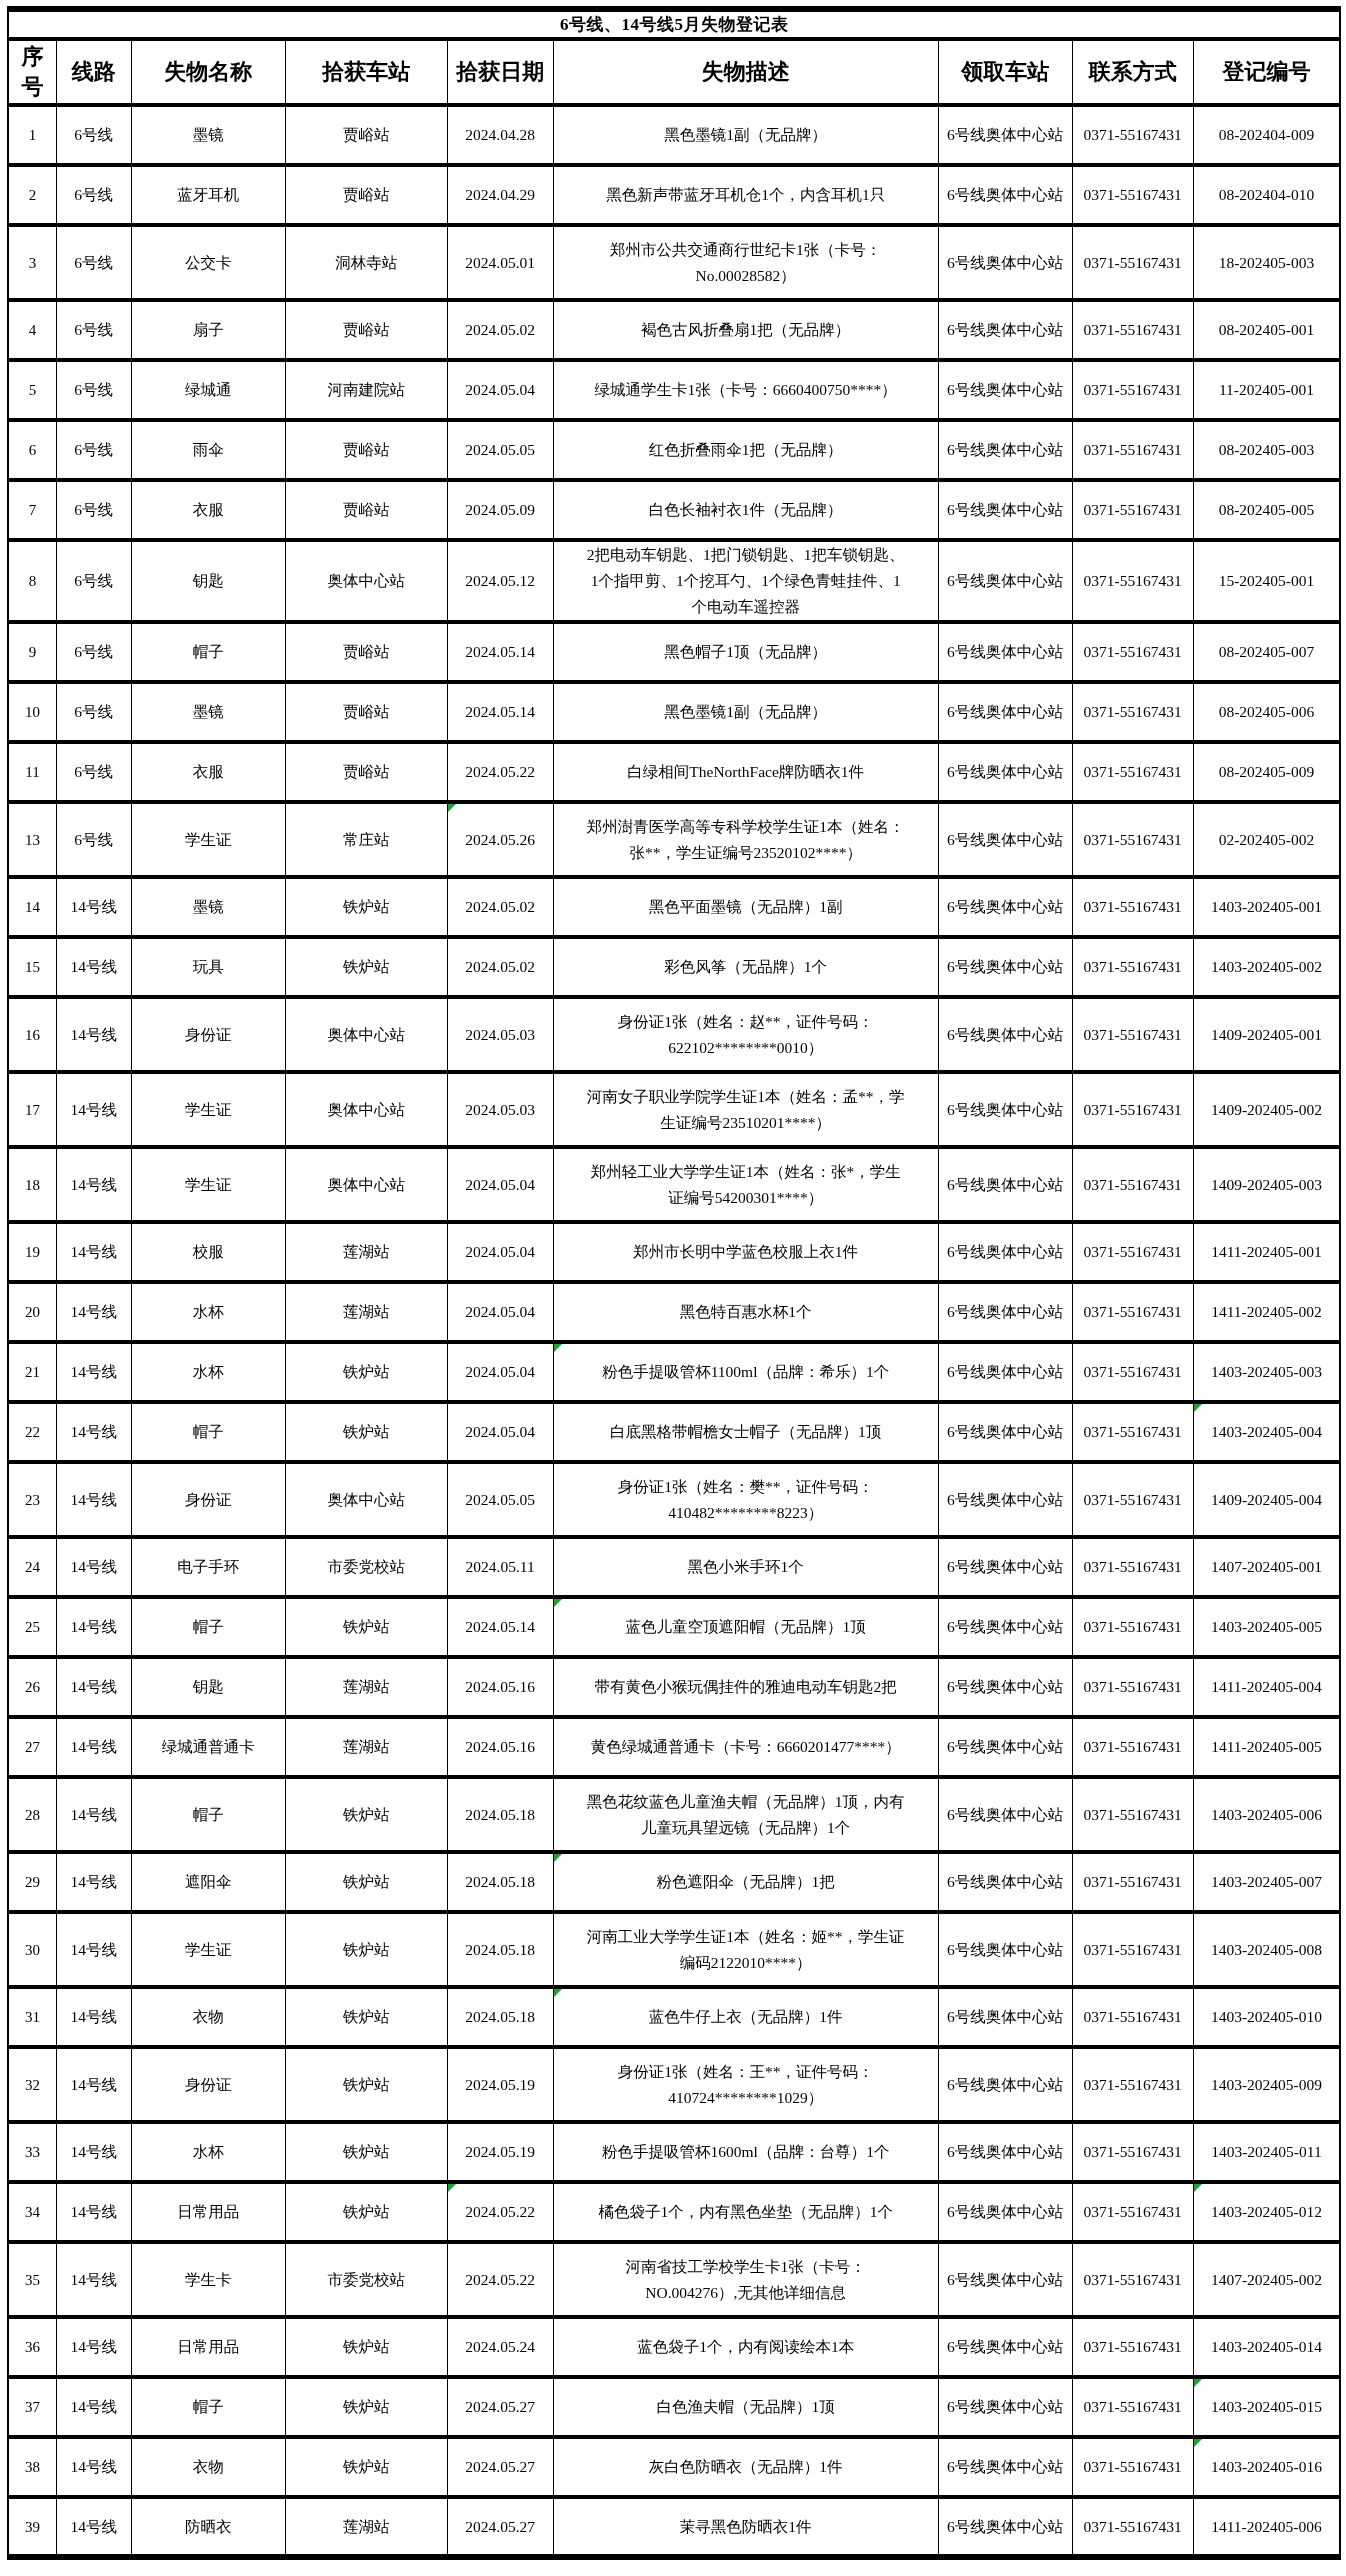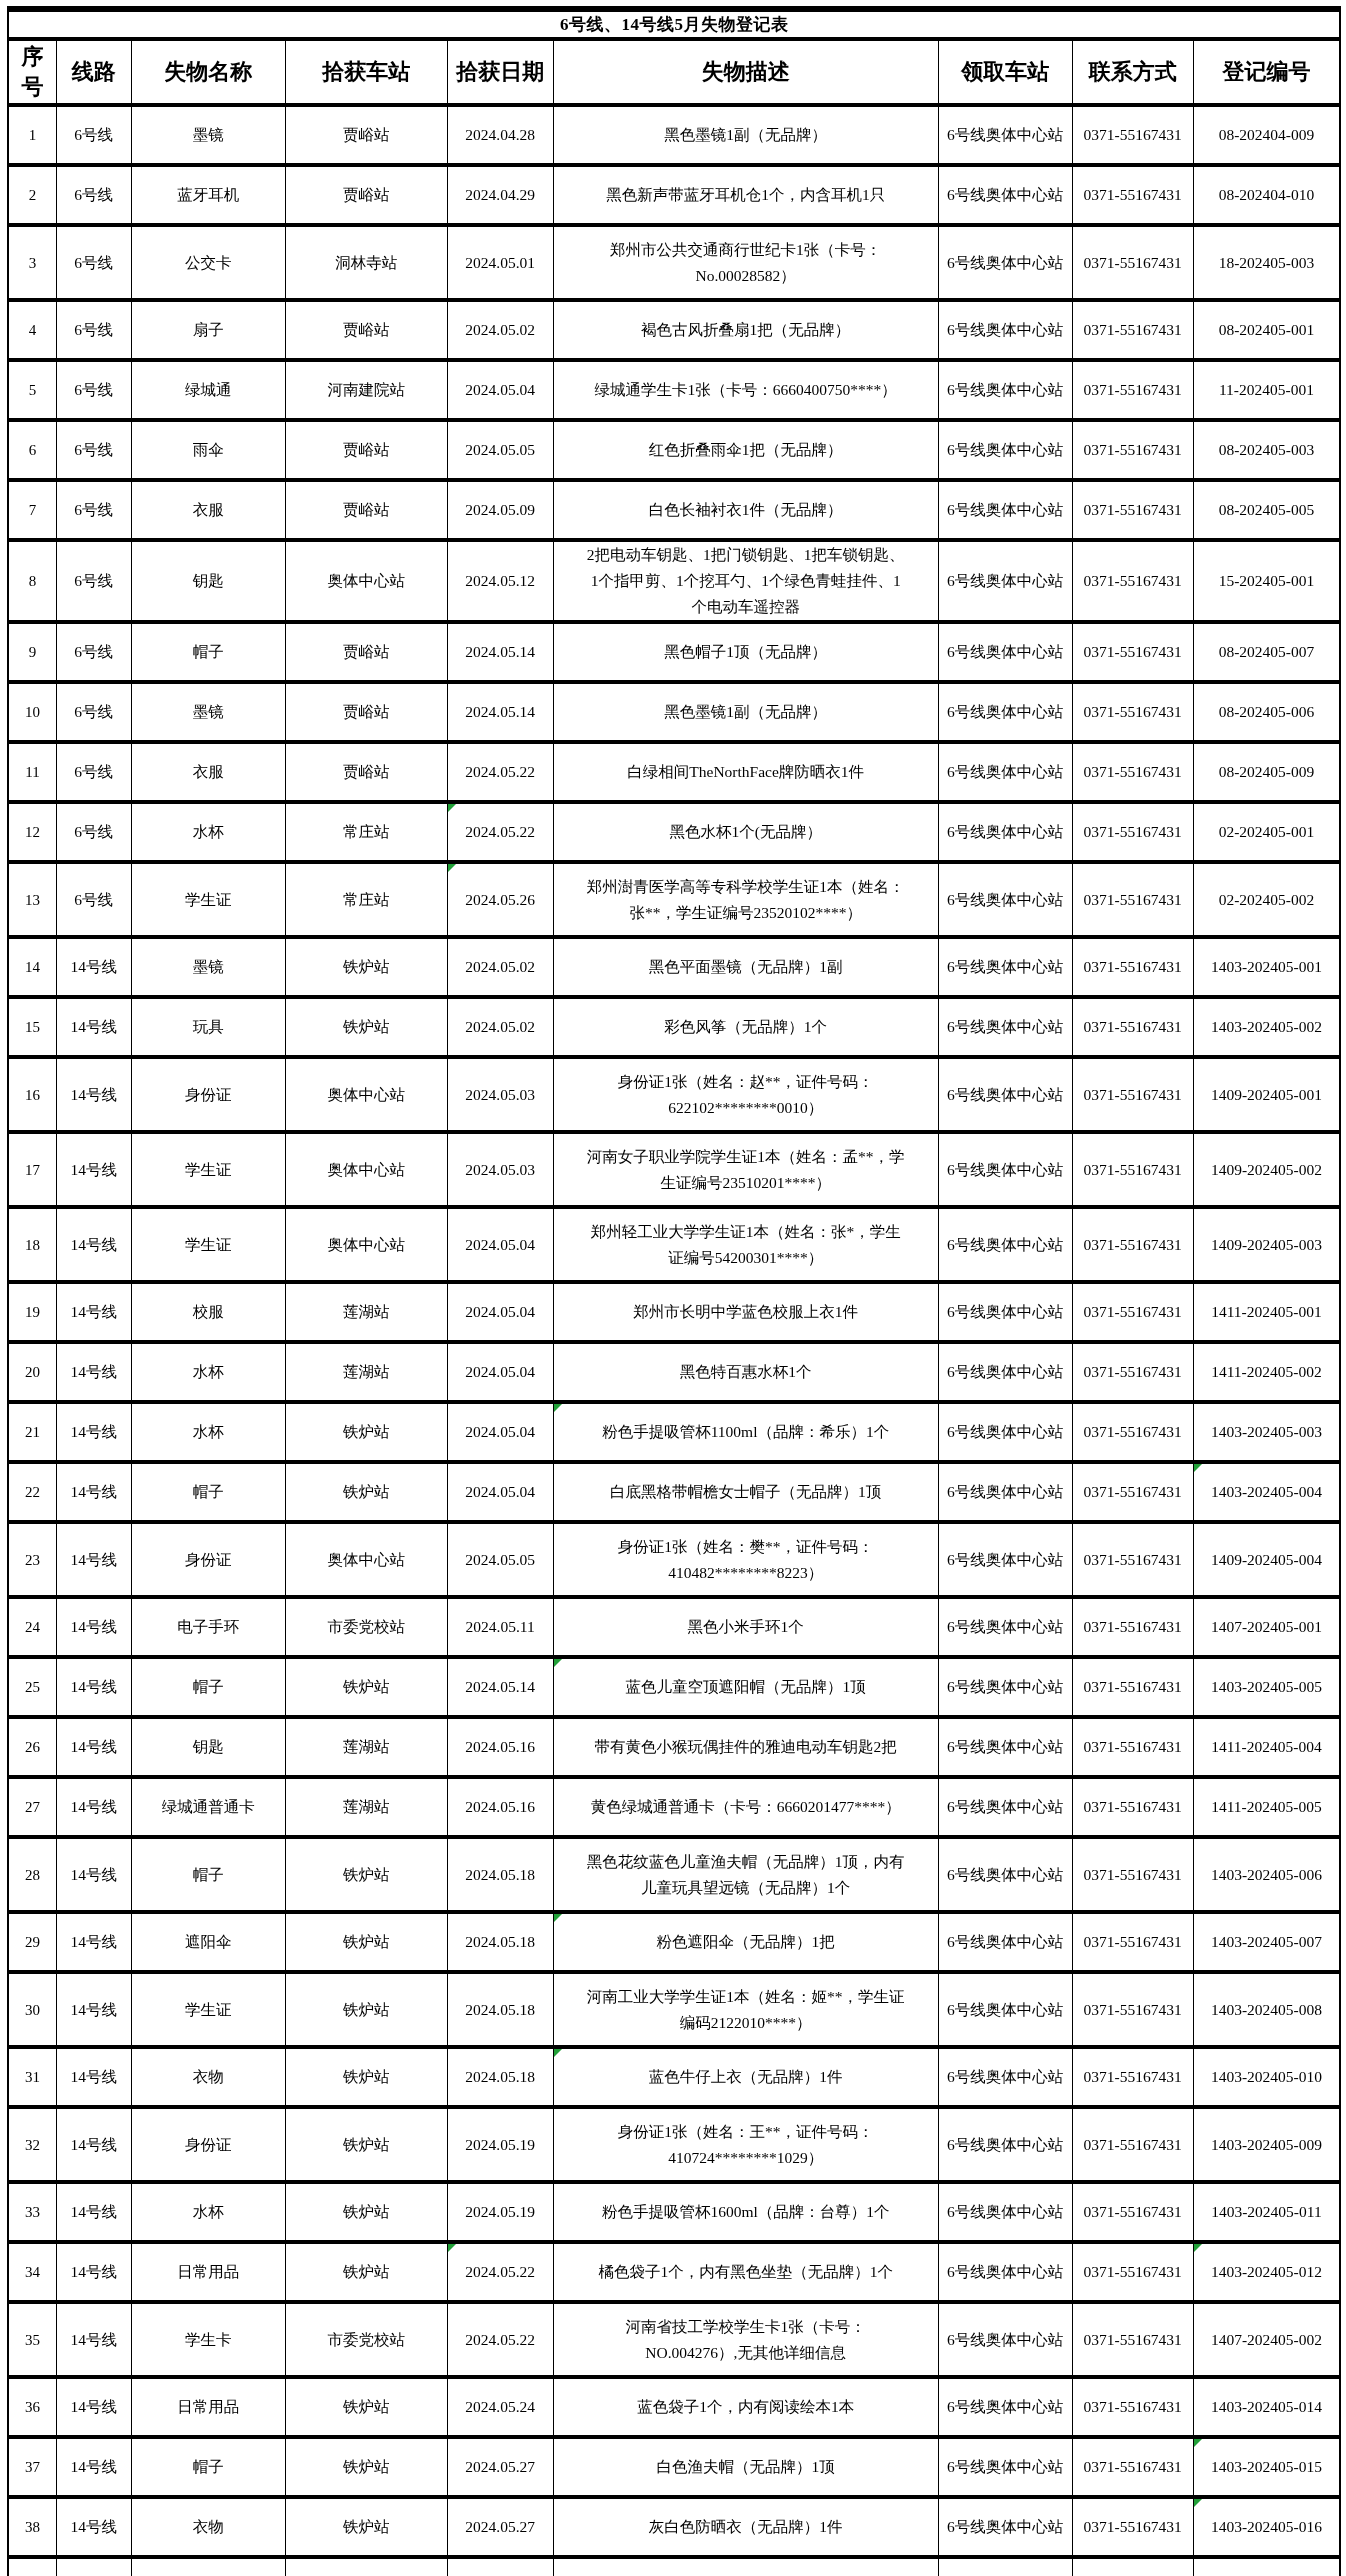--- a/index.html
+++ b/index.html
@@ -213,31 +213,20 @@
         <td class="cell-no">11</td>
         <td class="cell-line">6号线</td>
         <td class="cell-item">衣服</td>
         <td class="cell-station">贾峪站</td>
         <td class="cell-date">2024.05.22</td>
         <td class="cell-desc">白绿相间TheNorthFace牌防晒衣1件</td>
         <td class="cell-pickup">6号线奥体中心站</td>
         <td class="cell-contact">0371-55167431</td>
         <td class="cell-reg">08-202405-009</td>
       </tr>
-      <tr style="height: 60px;">
-        <td class="cell-no">12</td>
-        <td class="cell-line">6号线</td>
-        <td class="cell-item">水杯</td>
-        <td class="cell-station">常庄站</td>
-        <td class="cell-date">2024.05.22<span class="cmark" style="border-top-color: rgb(33, 160, 56);"></span></td>
-        <td class="cell-desc">黑色水杯1个(无品牌）</td>
-        <td class="cell-pickup">6号线奥体中心站</td>
-        <td class="cell-contact">0371-55167431</td>
-        <td class="cell-reg">02-202405-001</td>
-      </tr>
       <tr style="height: 75px;">
         <td class="cell-no">13</td>
         <td class="cell-line">6号线</td>
         <td class="cell-item">学生证</td>
         <td class="cell-station">常庄站</td>
         <td class="cell-date">2024.05.26<span class="cmark" style="border-top-color: rgb(33, 160, 56);"></span></td>
         <td class="cell-desc">郑州澍青医学高等专科学校学生证1本（姓名：张**，学生证编号23520102****）</td>
         <td class="cell-pickup">6号线奥体中心站</td>
         <td class="cell-contact">0371-55167431</td>
         <td class="cell-reg">02-202405-002</td>

